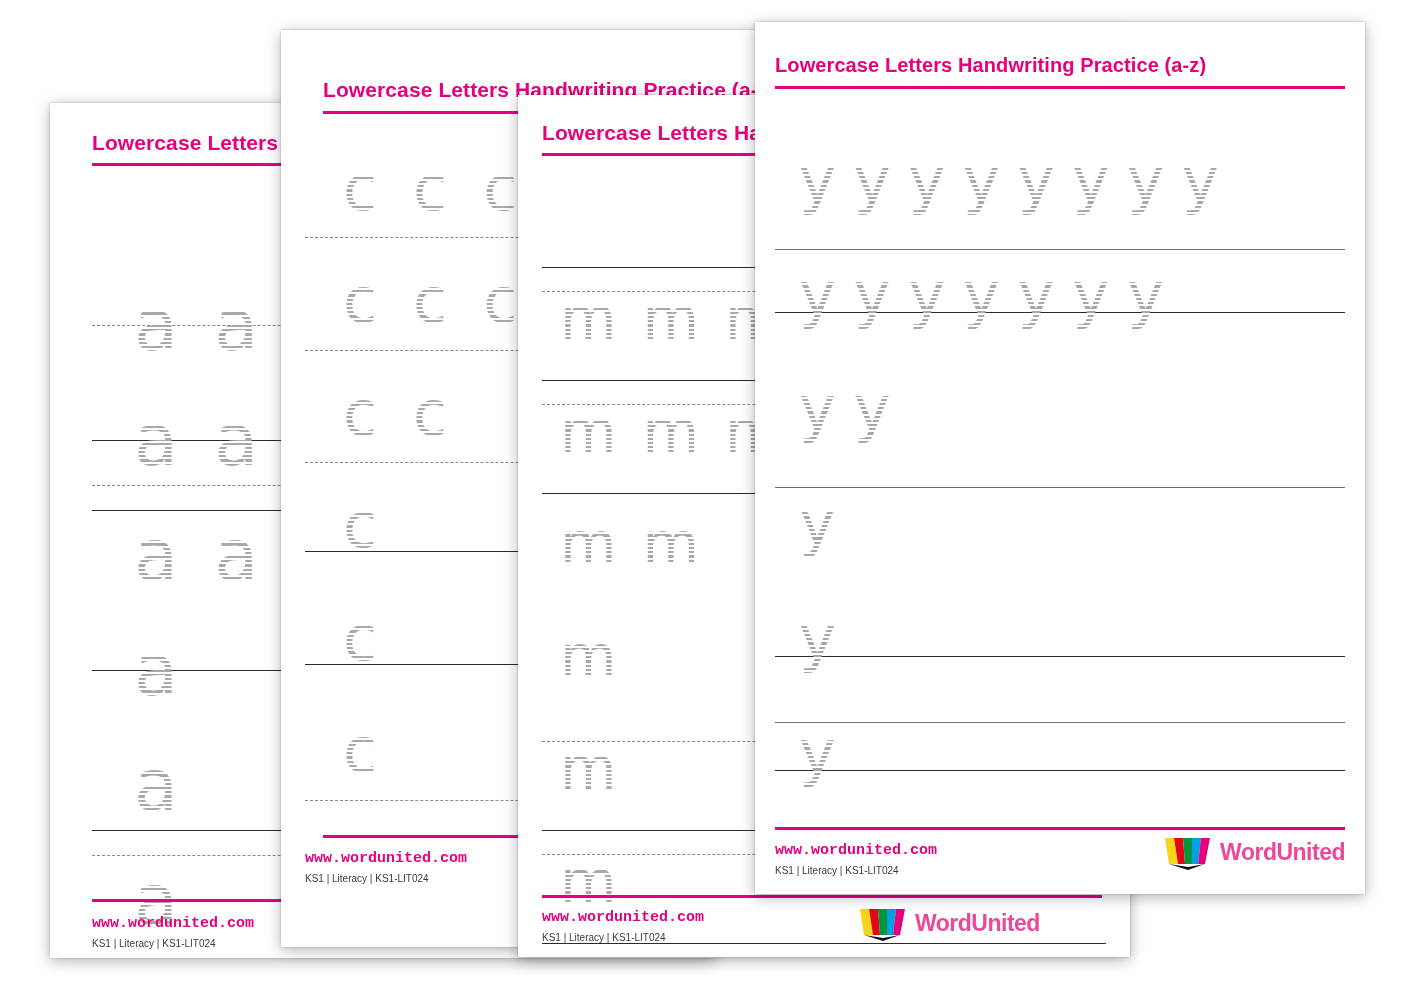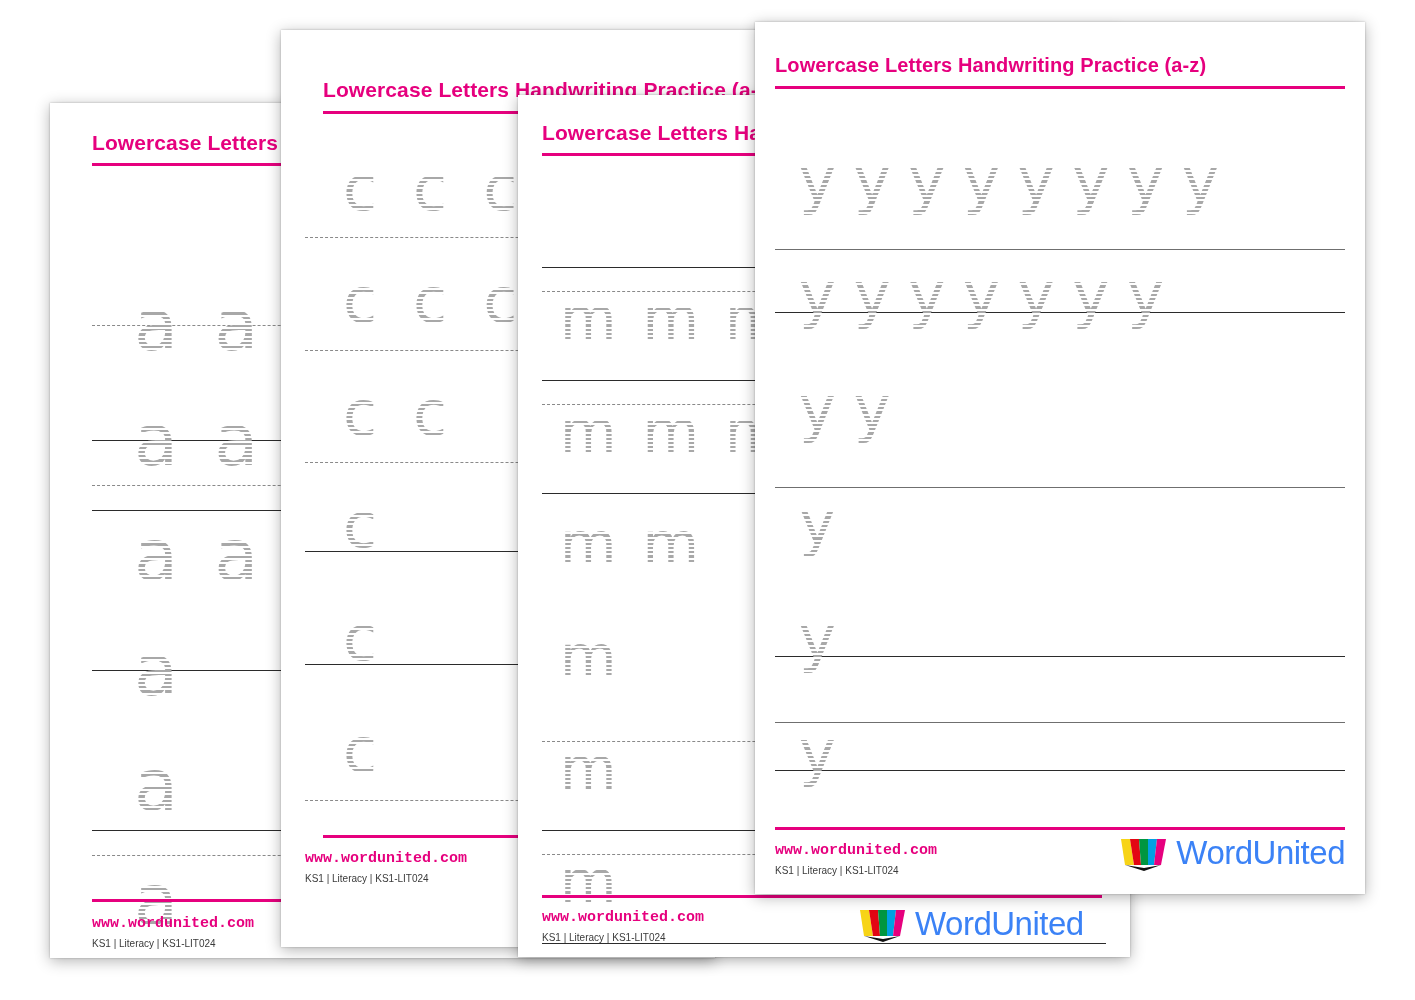--- a/index.html
+++ b/index.html
@@ -82,23 +82,23 @@
     display: flex;
     align-items: center;
     gap: 9px;
   }
   .logo-mark {
     width: 46px;
     height: 36px;
     position: relative;
   }
   .logo-text {
-    font-size: 33px;
-    font-weight: normal;
-    color: #3b82f6;
+    font-size: 23px;
+    font-weight: bold;
+    color: #ec4899;
     letter-spacing: -0.5px;
     white-space: nowrap;
   }
   .line {
     position: absolute;
     left: 0;
     right: 0;
     height: 0;
   }
   .line.solid {

